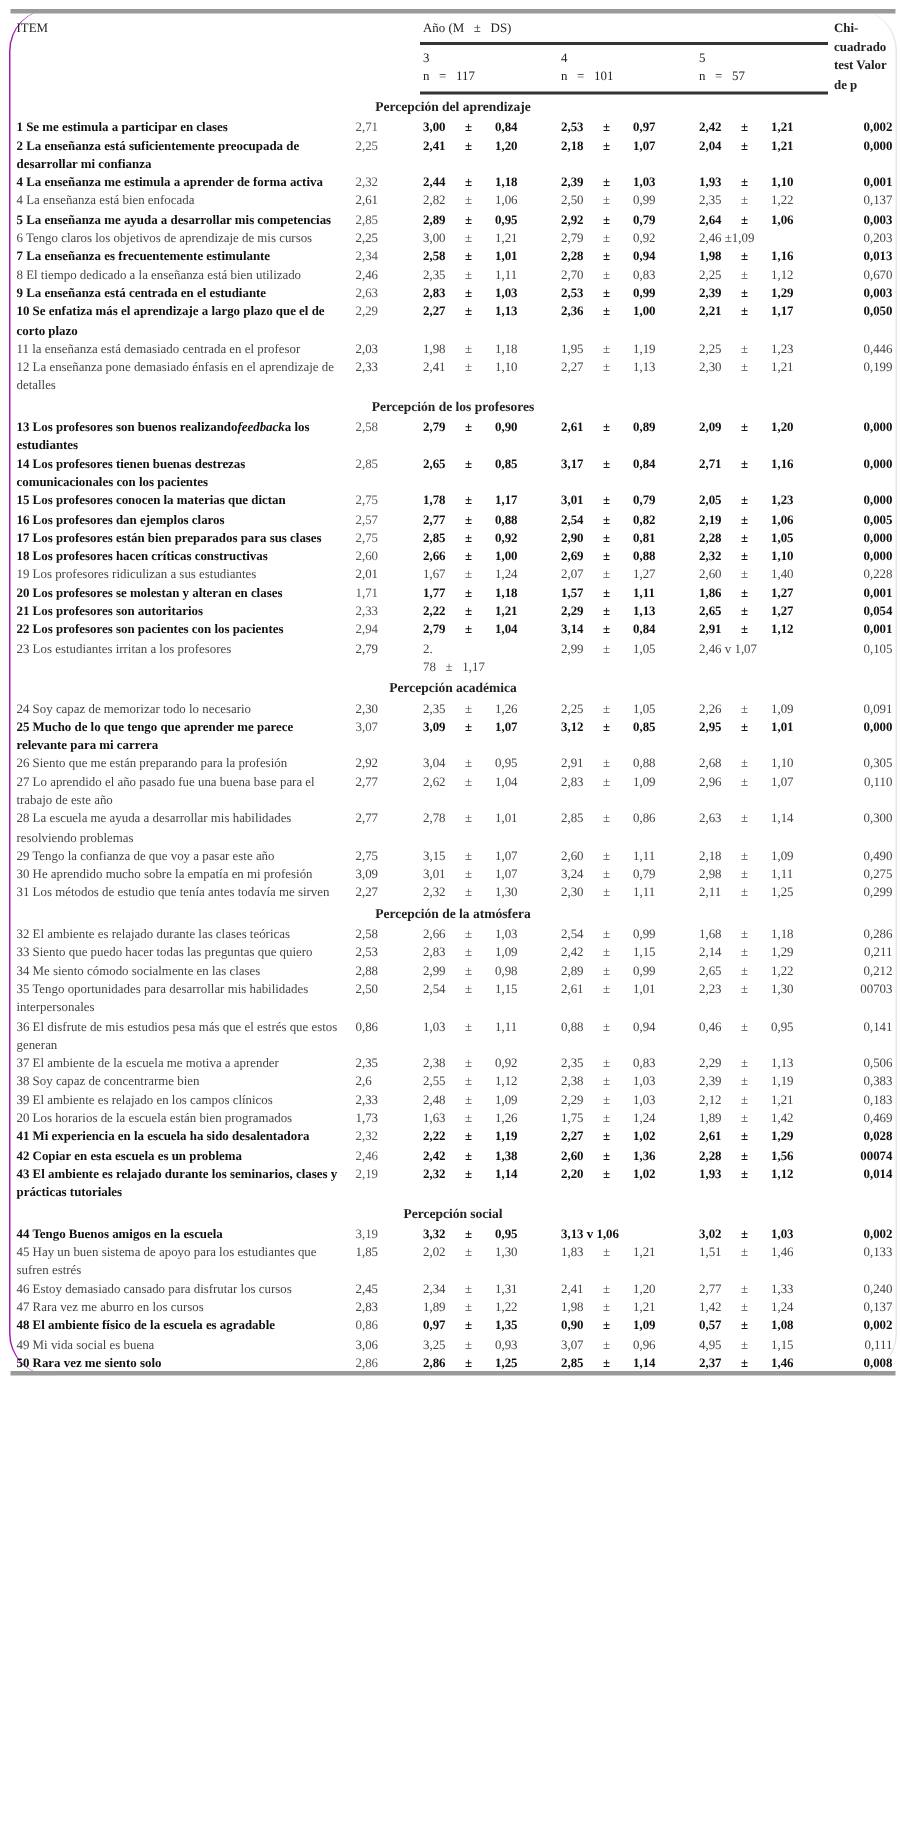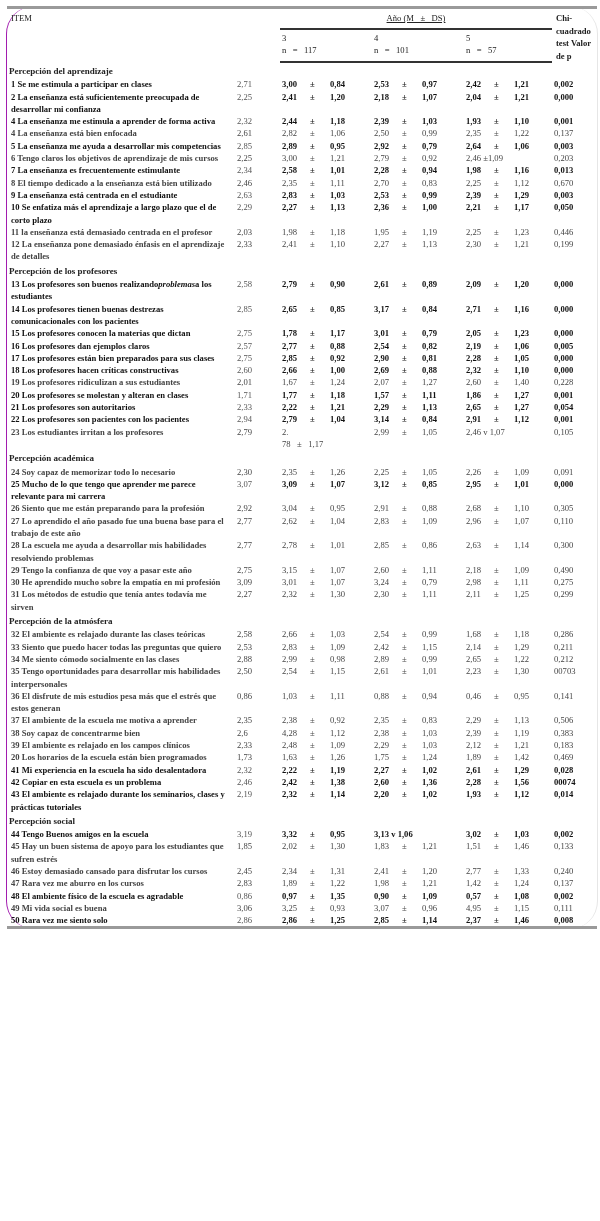--- a/index.html
+++ b/index.html
@@ -10,35 +10,35 @@
   table { border-collapse: collapse; width: 100%; table-layout: fixed; font-size: 8.6px; line-height: 12.3px; }
   col.c-item { width: 228px; }
   col.c-tot { width: 45px; }
   col.c-y3 { width: 92px; }
   col.c-y4 { width: 92px; }
   col.c-y5 { width: 88px; }
   col.c-p { width: 45px; }
   th, td { padding: 0 2px; vertical-align: top; text-align: left; font-weight: normal; }
   thead th { font-size: 8.6px; line-height: 12.5px; }
   .h-item { padding-left: 4px; padding-top: 3px; }
-  .h-year { text-align: center; padding-top: 3px; border-bottom: 2px solid #333; padding-bottom: 2px; text-decoration: underline; }
+  .h-year { padding-top: 3px; border-bottom: 2px solid #333; padding-bottom: 2px; }
   .h-chi { padding-top: 3px; padding-left: 4px; font-weight: bold; }
   .h-sub { padding-top: 2px; padding-bottom: 2px; }
   thead tr.last th { border-bottom: 2px solid #333; }
-  .section td { font-weight: bold; font-size: 9px; padding-top: 2px; padding-bottom: 1px; }
-  td.item { padding-left: 4px; padding-right: 6px; font-weight: bold; }
+  .section td { text-align: center; font-weight: bold; font-size: 9px; padding-top: 2px; padding-bottom: 1px; }
+  td.item { padding-left: 4px; padding-right: 6px; }
   tr.bold td { font-weight: bold; color: #111; }
   tr.bold td.tot { font-weight: normal; color: #555; }
   tr.norm td { color: #444; }
   td.tot { color: #555; }
   .ms { display: flex; }
   .ms .m { width: 28px; }
   .ms .pm { width: 20px; }
   .ms .sd { width: 30px; }
-  td.pv { text-align: left; }
+  td.pv { text-align: right; }
   .hn { white-space: pre; }
 </style>
 </head>
 <body>
 
 <div class="wrap">
   <div class="topbar"></div>
   <table>
     <colgroup>
       <col class="c-item">
@@ -377,21 +377,21 @@
               <span class="pm">±</span>
               <span class="sd">1,21</span>
             </div>
           </td>
           <td class="pv">0,199</td>
         </tr>
         <tr class="section">
           <td colspan="6">Percepción de los profesores</td>
         </tr>
         <tr class="bold">
-          <td class="item"><span>13 Los profesores son buenos realizando</span><em>problemas</em><span>a los estudiantes</span></td>
+          <td class="item"><span>13 Los profesores son buenos realizando</span><em>feedback</em><span>a los estudiantes</span></td>
           <td class="tot">2,58</td>
           <td>
             <div class="ms">
               <span class="m">2,79</span>
               <span class="pm">±</span>
               <span class="sd">0,90</span>
             </div>
           </td>
           <td>
             <div class="ms">
@@ -1028,21 +1028,21 @@
               <span class="sd">1,13</span>
             </div>
           </td>
           <td class="pv">0,506</td>
         </tr>
         <tr class="norm">
           <td class="item">38 Soy capaz de concentrarme bien</td>
           <td class="tot">2,6</td>
           <td>
             <div class="ms">
-              <span class="m">4,28</span>
+              <span class="m">2,55</span>
               <span class="pm">±</span>
               <span class="sd">1,12</span>
             </div>
           </td>
           <td>
             <div class="ms">
               <span class="m">2,38</span>
               <span class="pm">±</span>
               <span class="sd">1,03</span>
             </div>

